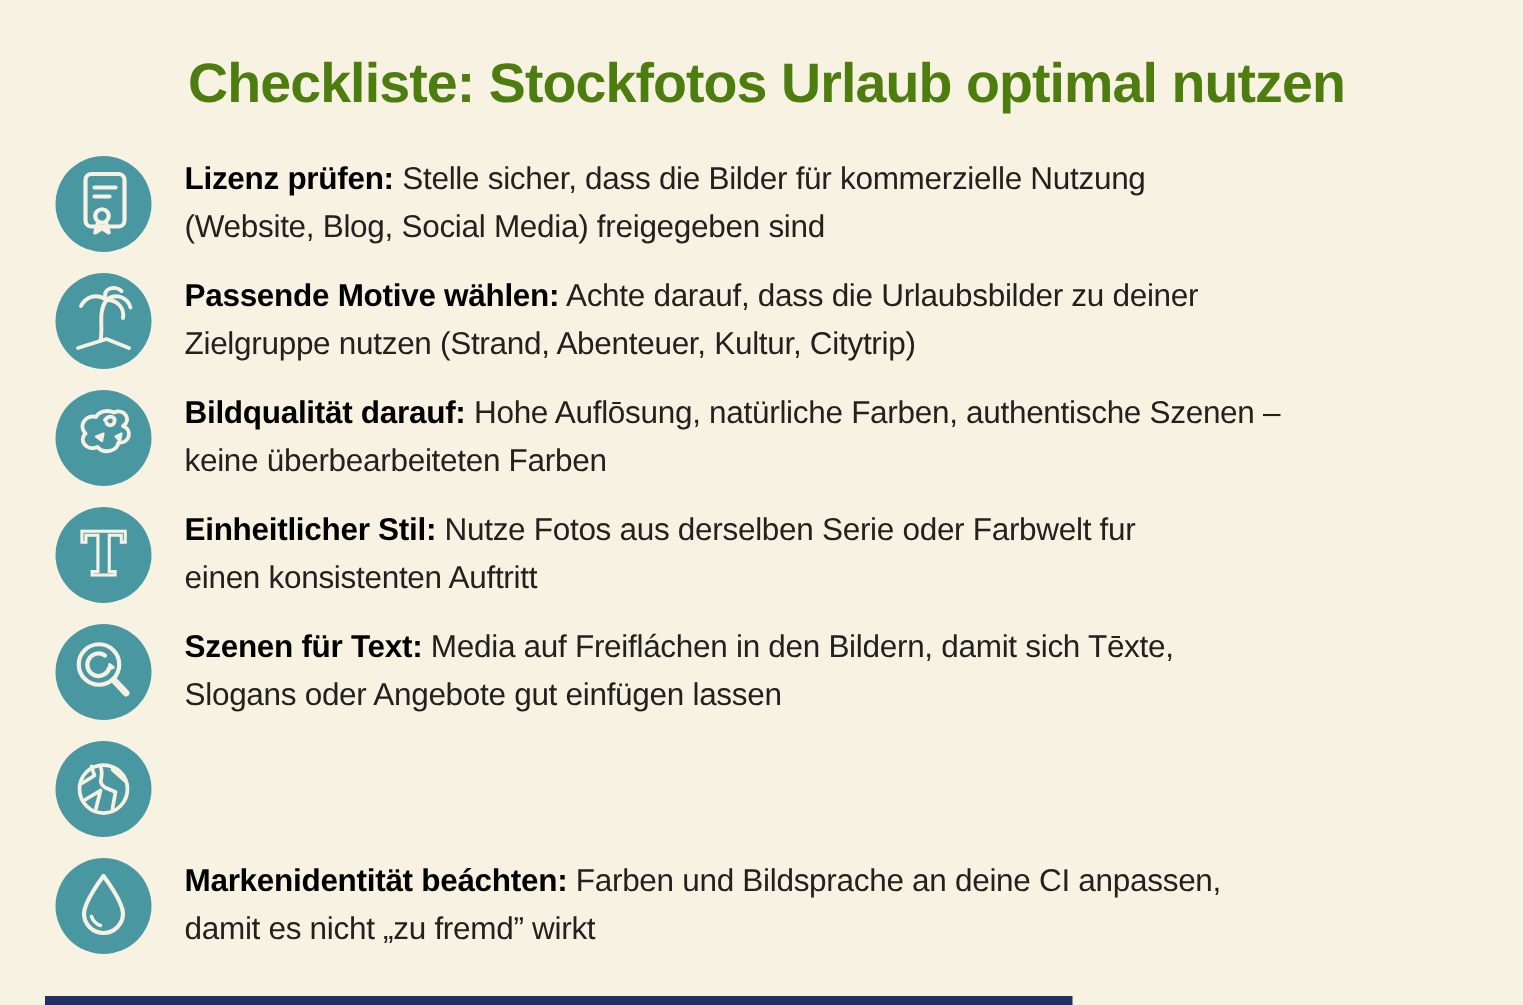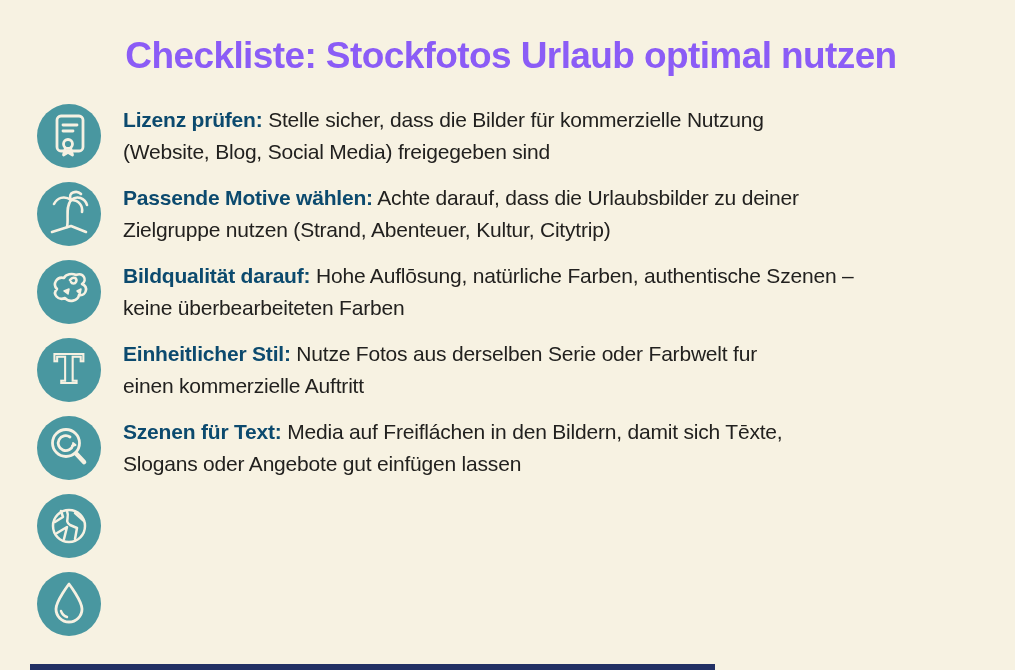--- a/index.html
+++ b/index.html
@@ -9,21 +9,21 @@
     font-family: "Liberation Sans", sans-serif;
     color: #1d1d1b;
     position: relative;
   }
   .page { padding: 0 30px 0 37px; }
   .title {
     text-align: center;
     font-size: 37px;
     font-weight: 700;
     letter-spacing: -0.6px;
-    color: #8b5cf6;
+    color: #4d7c0f;
     margin-top: 35px;
     margin-bottom: 27px;
   }
   .checklist { }
   .row {
     display: flex;
     align-items: flex-start;
     margin-bottom: 14px;
   }
   .circle {
@@ -36,21 +36,21 @@
   }
   .circle svg { display: block; }
   .txt {
     font-size: 21px;
     line-height: 32px;
     letter-spacing: -0.2px;
     padding-top: 0px;
     color: #22211f;
   }
   .line { display: block; }
-  .lbl { font-weight: 700; color: #0c4a6e; }
+  .lbl { font-weight: 700; color: #000000; }
   .bottom-bar {
     position: absolute;
     left: 30px; bottom: 0;
     width: 685px; height: 6px;
     background: #223064;
   }
 </style>
 </head>
 <body>
 
@@ -109,21 +109,21 @@
     </div>
 
     <div class="row">
       <span class="circle">
         <svg width="64" height="64" viewBox="0 0 64 64">
           <text x="32" y="45" text-anchor="middle" font-family="DejaVu Serif, serif" font-size="40" font-weight="bold" fill="none" stroke="#f6f1e2" stroke-width="2">T</text>
         </svg>
       </span>
       <div class="txt">
         <span class="line"><b class="lbl">Einheitlicher Stil:</b><span> Nutze Fotos aus derselben Serie oder Farbwelt fur</span></span>
-        <span class="line">einen kommerzielle Auftritt</span>
+        <span class="line">einen konsistenten Auftritt</span>
       </div>
     </div>
 
     <div class="row">
       <span class="circle">
         <svg width="64" height="64" viewBox="0 0 64 64" fill="none" stroke="#f6f1e2" stroke-width="2.8" stroke-linecap="round" stroke-linejoin="round">
           <circle cx="29" cy="27" r="13.5"></circle>
           <path d="M33 21 a7.5 7.5 0 1 0 3 8"></path>
           <path d="M36 27 l2.5 2 l-3.5 1" stroke-width="2"></path>
           <path d="M39.5 38 L47 46" stroke-width="4.6"></path>
@@ -147,18 +147,22 @@
       </span>
     </div>
 
     <div class="row">
       <span class="circle">
         <svg width="64" height="64" viewBox="0 0 64 64" fill="none" stroke="#f6f1e2" stroke-width="2.8" stroke-linecap="round" stroke-linejoin="round">
           <path d="M32 12 C32 12 19 29 19 37 a13 13 0 0 0 26 0 C45 29 32 12 32 12 Z"></path>
           <path d="M24 39 q1.5 4.5 6 6" stroke-width="2.4"></path>
         </svg>
       </span>
+      <div class="txt">
+        <span class="line"><b class="lbl">Markenidentität beáchten:</b><span> Farben und Bildsprache an deine CI anpassen,</span></span>
+        <span class="line">damit es nicht „zu fremd” wirkt</span>
+      </div>
     </div>
 
   </div>
 </div>
 
 <div class="bottom-bar"></div>
 
 </body></html>

